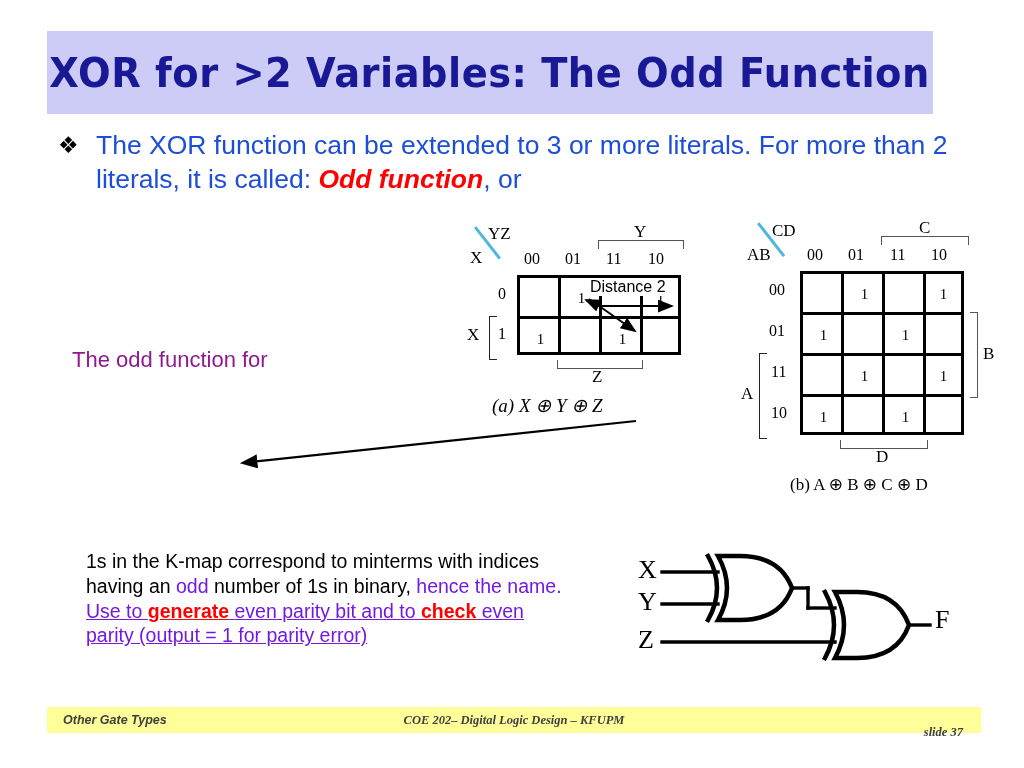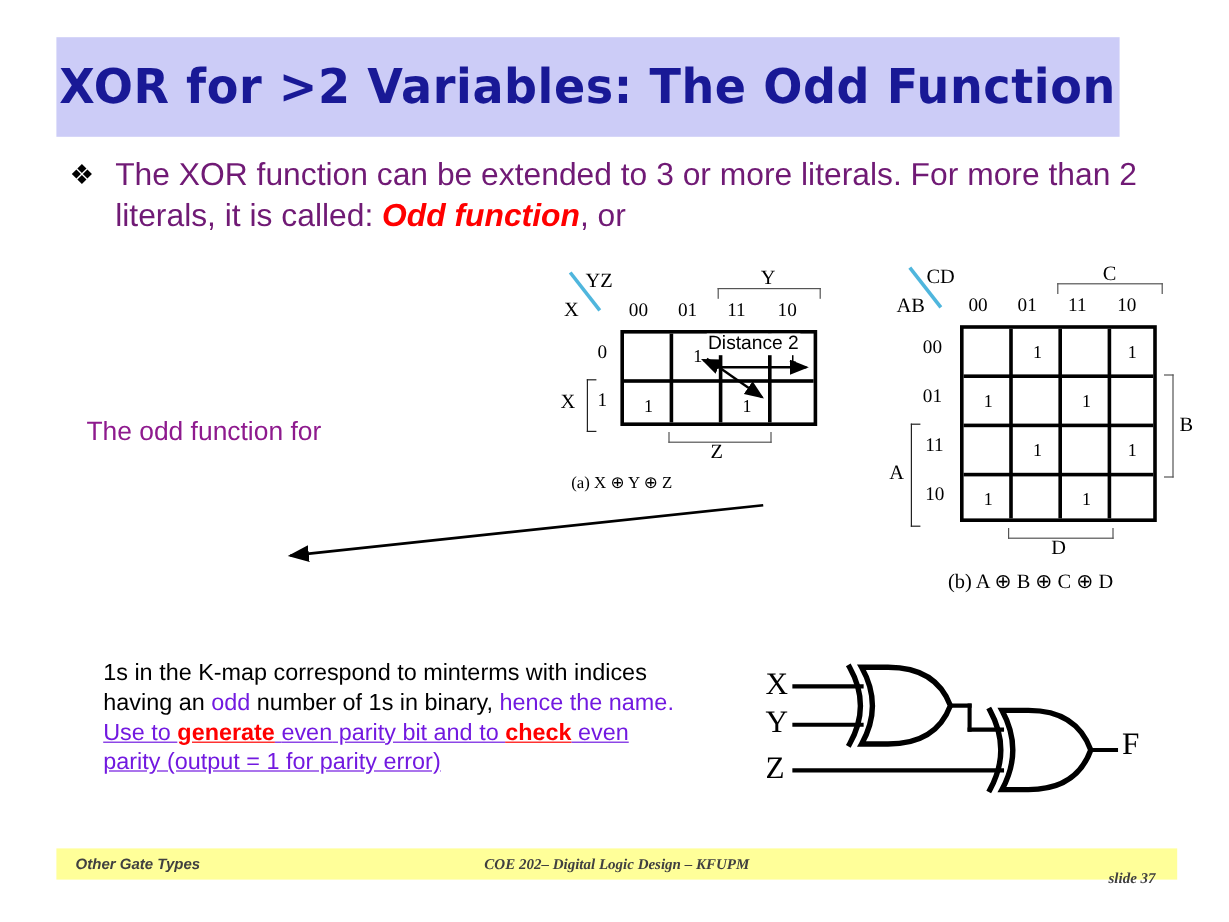--- a/index.html
+++ b/index.html
@@ -25,21 +25,21 @@
   
   .bullet-block{
     position:absolute;left:58px;top:129px;width:910px;
     font-size:26.5px;line-height:1.27;color:#000;
   }
   .bullet-mark{
     position:absolute;left:0;top:2px;font-size:23px;color:#000;
   }
   .bullet-body{margin-left:38px;}
   .red-ital{color:#ff0000;font-style:italic;font-weight:700;}
-  .blk{color:#701a75;}
+  .blk{color:#1d4ed8;}
 
   
   .purple-note{
     position:absolute;left:72px;top:345px;width:300px;
     font-size:22px;line-height:1.33;color:#8e1a8e;
   }
 
   
   .equation{
     position:absolute;left:52px;top:462px;
@@ -176,21 +176,21 @@
 
       <div class="k3-cell" style="left:0px;top:41px;">1</div>
       <div class="k3-cell" style="left:41px;top:41px;"></div>
       <div class="k3-cell" style="left:82px;top:41px;">1</div>
       <div class="k3-cell" style="left:120px;top:41px;"></div>
     </div>
 
     <div class="br-bot" style="position:absolute;left:95px;top:138px;width:84px;height:8px;"></div>
     <div class="lbl" style="left:130px;top:145px;font-size:17px;">Z</div>
 
-    <div class="lbl" style="left:14px;top:172px;font-size:14px;white-space:nowrap;">(a) X ⊕ Y ⊕ Z</div>
+    <div class="lbl" style="left:30px;top:172px;font-size:19px;white-space:nowrap;font-style:italic;">(a) X ⊕ Y ⊕ Z</div>
   </div>
 
   <div class="dist-label" style="left:589px;top:278px;">Distance 2</div>
 
   <div class="kmap4">
 
     <div class="lbl" style="left:27px;top:3px;font-size:17px;">CD</div>
     <div class="lbl" style="left:2px;top:27px;font-size:17px;">AB</div>
     <div class="diag-line" style="left:12px;top:6px;width:3px;height:42px;transform:rotate(-38deg);transform-origin:top left;"></div>
 

